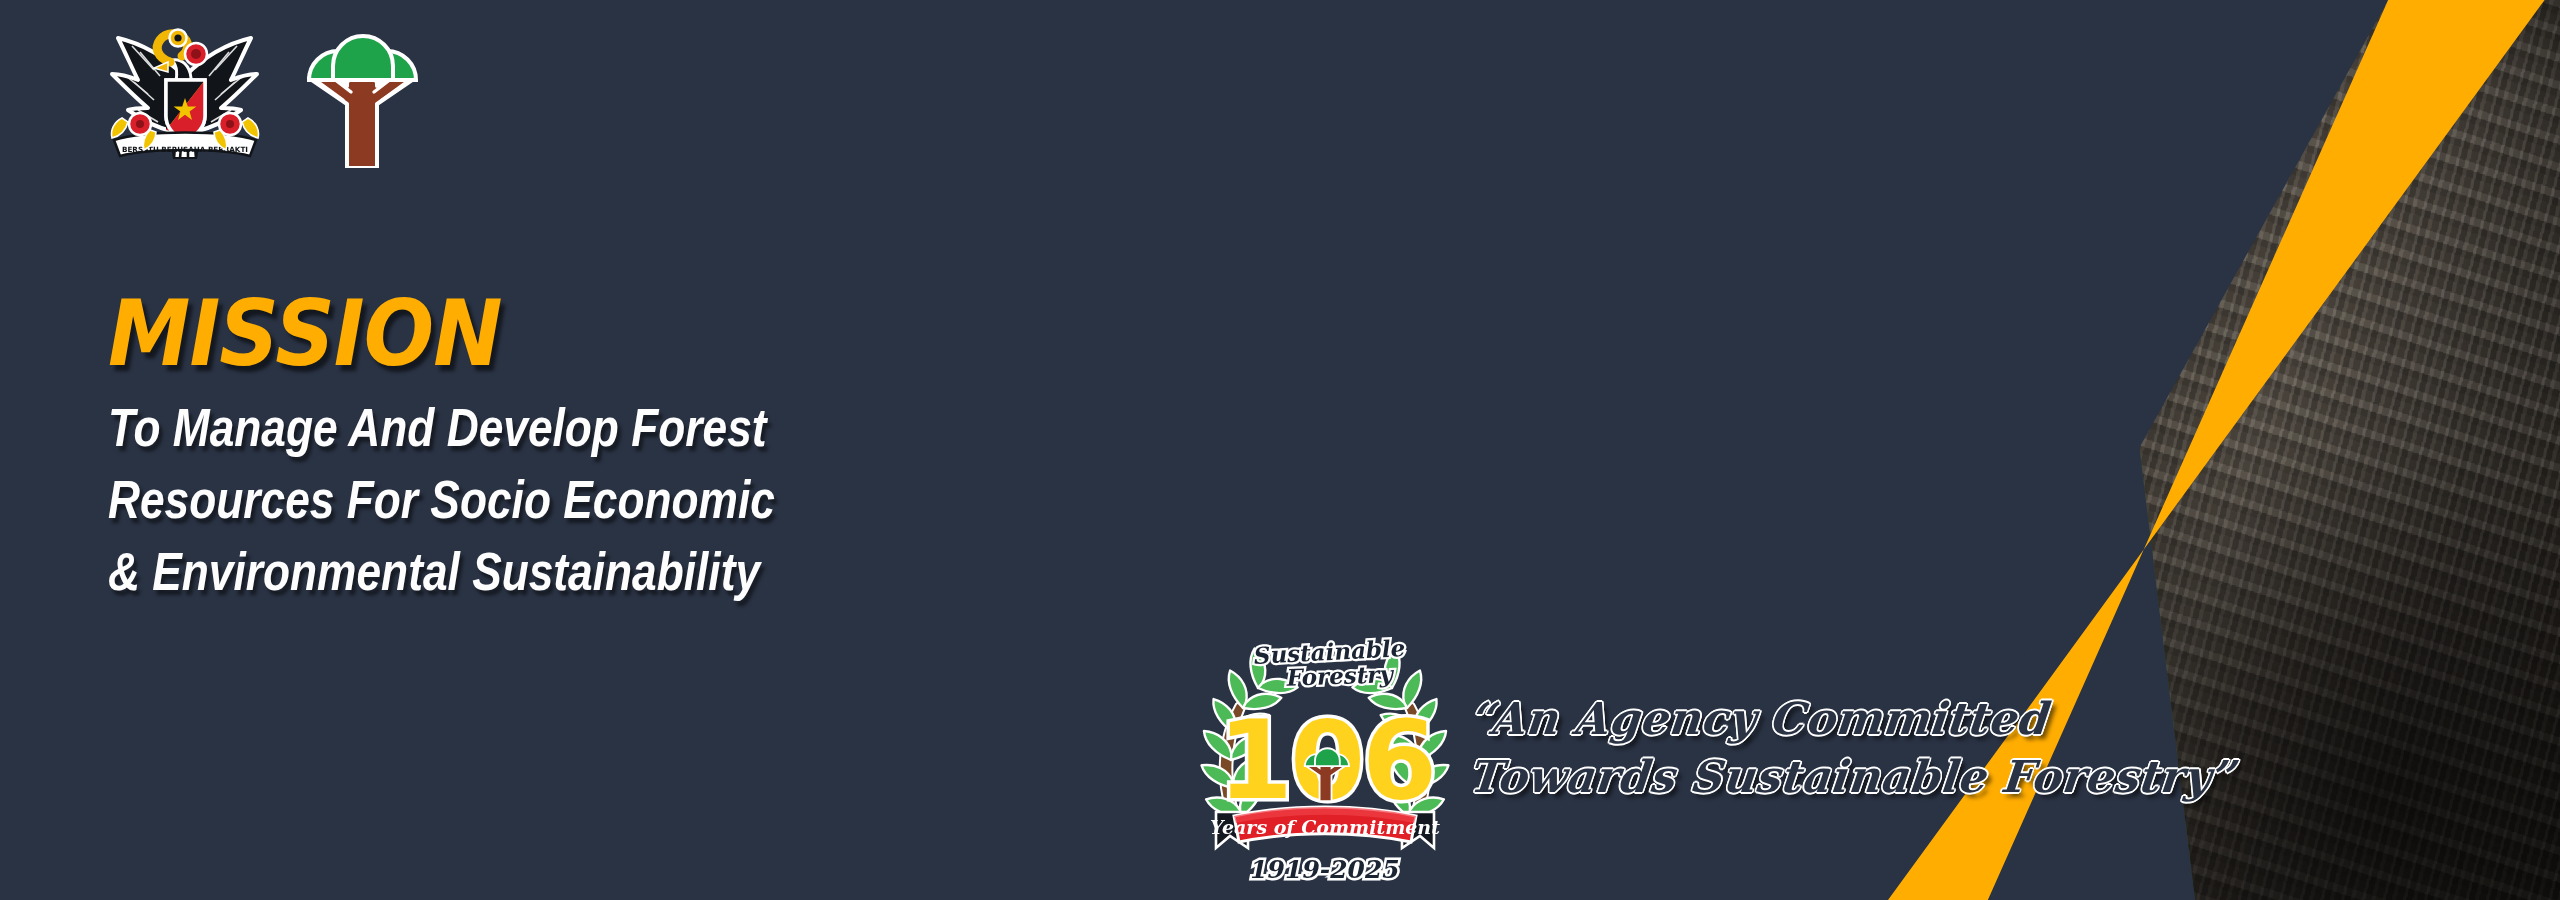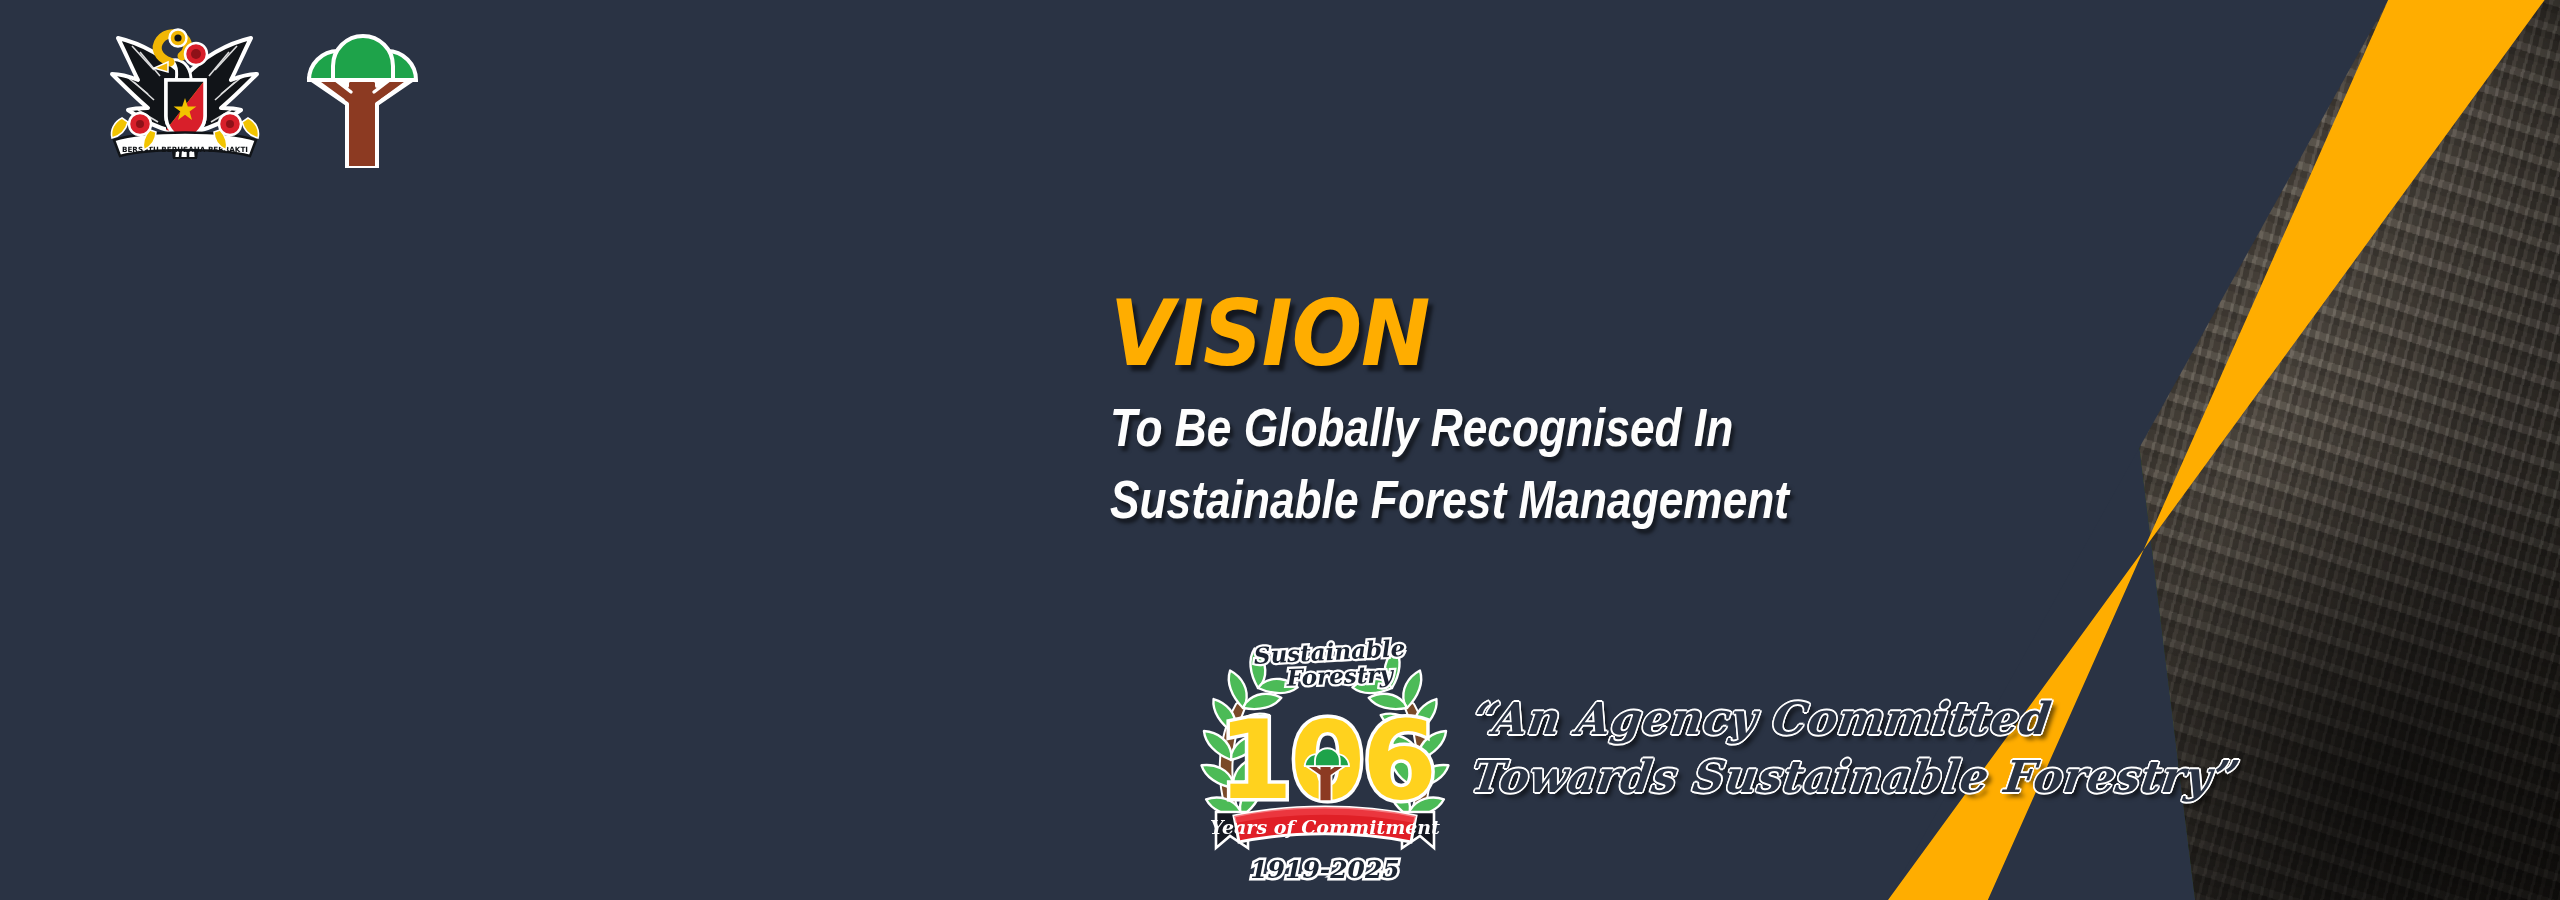--- a/index.html
+++ b/index.html
@@ -245,26 +245,27 @@
         <path d="M22 63 L48 82"></path>
         <path d="M113 63 L87 82"></path>
       </g>
 
       <path d="M14 62 A29 29 0 0 1 72 62 Z" fill="#1EA34A" stroke="#ffffff" stroke-width="4"></path>
       <path d="M63 62 A29 29 0 0 1 121 62 Z" fill="#1EA34A" stroke="#ffffff" stroke-width="4"></path>
       <path d="M38 48 A30 30 0 0 1 98 48 L98 62 L38 62 Z" fill="#1EA34A" stroke="#ffffff" stroke-width="4"></path>
     </svg>
   </div>
 
-
-  <div class="col" id="vision-col">
-    <div class="heading" style="color: rgb(255, 173, 0);">VISION</div>
-    <div class="body-line" style="color: rgb(253, 253, 253);">To Be Globally Recognised In</div>
-    <div class="body-line" style="color: rgb(253, 253, 253);">Sustainable Forest Management</div>
-  </div>
+  <div class="col" id="mission-col">
+    <div class="heading" style="color: rgb(255, 173, 0);">MISSION</div>
+    <div class="body-line" style="color: rgb(253, 253, 253);">To Manage And Develop Forest</div>
+    <div class="body-line" style="color: rgb(253, 253, 253);">Resources For Socio Economic</div>
+    <div class="body-line" style="color: rgb(253, 253, 253);">&amp; Environmental Sustainability</div>
+  </div>
+
 
   <div id="emblem">
     <svg viewBox="0 0 270 270">
       <defs>
         <g id="leafL">
             <path d="M0 0 C-16 -5 -27 -15 -29 -27 C-15 -27 -3 -19 0 -6 Z" fill="#4CBB57" stroke="#ffffff" stroke-width="2.4" stroke-linejoin="round"></path>
           </g>
         <g id="leafR">
             <path d="M0 0 C16 -5 27 -15 29 -27 C15 -27 3 -19 0 -6 Z" fill="#4CBB57" stroke="#ffffff" stroke-width="2.4" stroke-linejoin="round"></path>
           </g>

